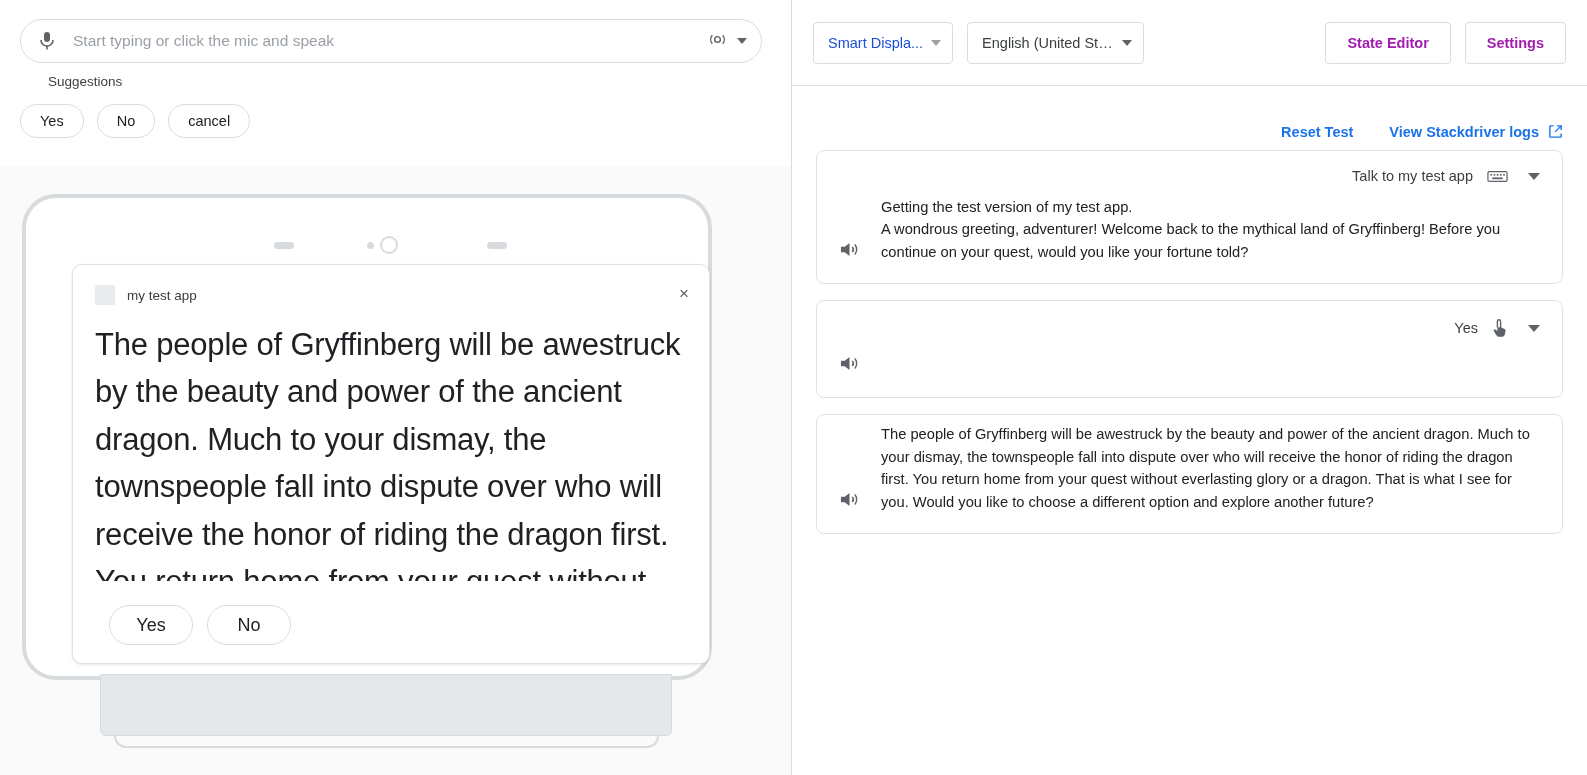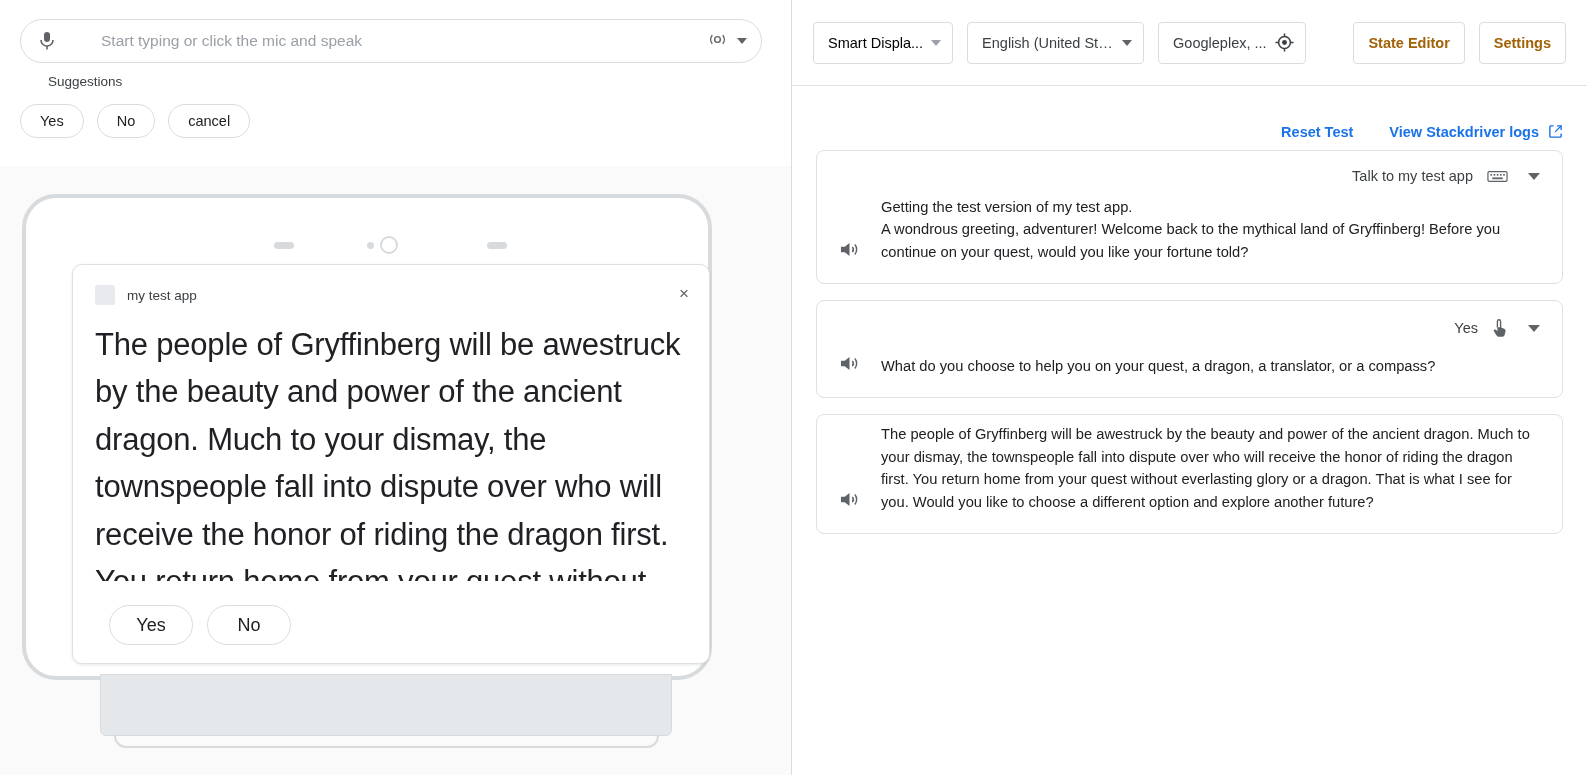--- a/index.html
+++ b/index.html
@@ -28,21 +28,20 @@
   .mic-bar {
     position: absolute;
     left: 20px; top: 19px;
     width: 742px; height: 44px;
     border: 1px solid #dadce0;
     border-radius: 22px;
     background: #fff;
     display: flex;
     align-items: center;
     padding: 0 14px 0 16px;
-    gap: 28px;
   }
   .mic-icon {
     width: 20px; height: 20px;
     flex: 0 0 20px;
     display: flex; align-items: center; justify-content: center;
     color: #5f6368;
   }
   .mic-input {
     flex: 1 1 auto;
     border: none;
@@ -231,38 +230,38 @@
     border-radius: 4px;
     background: #fff;
     display: flex; align-items: center;
     padding: 0 11px 0 14px;
     font-size: 14.5px;
     color: #3c4043;
     cursor: pointer;
     gap: 8px;
     white-space: nowrap;
   }
-  .select-box.disabled { color: #000000; align-items: center; }
+  .select-box.disabled { color: #1d4ed8; align-items: center; }
   .select-box.disabled .caret-down { border-top-color: #9aa0a6; }
   .sel-text { max-width: 132px; overflow: hidden; text-overflow: ellipsis; white-space: nowrap; }
   .loc-icon {
     width: 19px; height: 19px;
     flex: 0 0 19px;
     position: relative;
   }
   .text-btn {
     height: 42px;
     border: 1px solid #dadce0;
     border-radius: 4px;
     background: #fff;
     display: flex; align-items: center; justify-content: center;
-    padding: 0 14px;
+    padding: 0 21px;
     font-size: 14.5px;
     font-weight: bold;
-    color: #a16207;
+    color: #a21caf;
     cursor: pointer;
     white-space: nowrap;
   }
   .tb-spacer { flex: 1 1 auto; }
   .tb-right { display: flex; gap: 14px; padding-right: 21px; }
 
   .actions {
     height: 64px;
     display: flex;
     align-items: center;
@@ -391,33 +390,20 @@
 
     <div class="toolbar">
       <div class="select-box disabled">
         <span class="sel-text">Smart Displa...</span>
         <span class="caret-down"></span>
       </div>
       <div class="select-box">
         <span class="sel-text">English (United Sta...</span>
         <span class="caret-down"></span>
       </div>
-      <div class="select-box">
-        <span class="sel-text">Googleplex, ...</span>
-        <span class="loc-icon">
-          <svg width="19" height="19" viewBox="0 0 20 20" fill="none">
-            <circle cx="10" cy="10" r="6.2" stroke="#3c4043" stroke-width="1.6"></circle>
-            <circle cx="10" cy="10" r="2.6" fill="#3c4043"></circle>
-            <line x1="10" y1="0.5" x2="10" y2="3.4" stroke="#3c4043" stroke-width="1.6"></line>
-            <line x1="10" y1="16.6" x2="10" y2="19.5" stroke="#3c4043" stroke-width="1.6"></line>
-            <line x1="0.5" y1="10" x2="3.4" y2="10" stroke="#3c4043" stroke-width="1.6"></line>
-            <line x1="16.6" y1="10" x2="19.5" y2="10" stroke="#3c4043" stroke-width="1.6"></line>
-          </svg>
-        </span>
-      </div>
       <div class="tb-spacer"></div>
       <div class="tb-right">
         <div class="text-btn">State Editor</div>
         <div class="text-btn">Settings</div>
       </div>
     </div>
 
     <div class="actions">
       <div class="link-btn">
         <span>Reset Test</span>
@@ -479,23 +465,20 @@
           <span class="chev"></span>
         </div>
         <div class="conv-resp">
           <span class="speaker">
             <svg width="21" height="19" viewBox="0 0 22 20" fill="none">
               <path d="M2 7.2h4L11 3.2v13.6L6 12.8H2z" fill="#5f6368"></path>
               <path d="M14 7.2a4.4 4.4 0 0 1 0 5.6" stroke="#5f6368" stroke-width="1.5" fill="none"></path>
               <path d="M16.6 4.8a8 8 0 0 1 0 10.4" stroke="#5f6368" stroke-width="1.5" fill="none"></path>
             </svg>
           </span>
-          <div class="resp-text">
-            <div>What do you choose to help you on your quest, a dragon, a translator, or a compass?</div>
-          </div>
         </div>
       </div>
 
       <div class="conv-card">
         <div class="conv-resp">
           <span class="speaker">
             <svg width="21" height="19" viewBox="0 0 22 20" fill="none">
               <path d="M2 7.2h4L11 3.2v13.6L6 12.8H2z" fill="#5f6368"></path>
               <path d="M14 7.2a4.4 4.4 0 0 1 0 5.6" stroke="#5f6368" stroke-width="1.5" fill="none"></path>
               <path d="M16.6 4.8a8 8 0 0 1 0 10.4" stroke="#5f6368" stroke-width="1.5" fill="none"></path>

